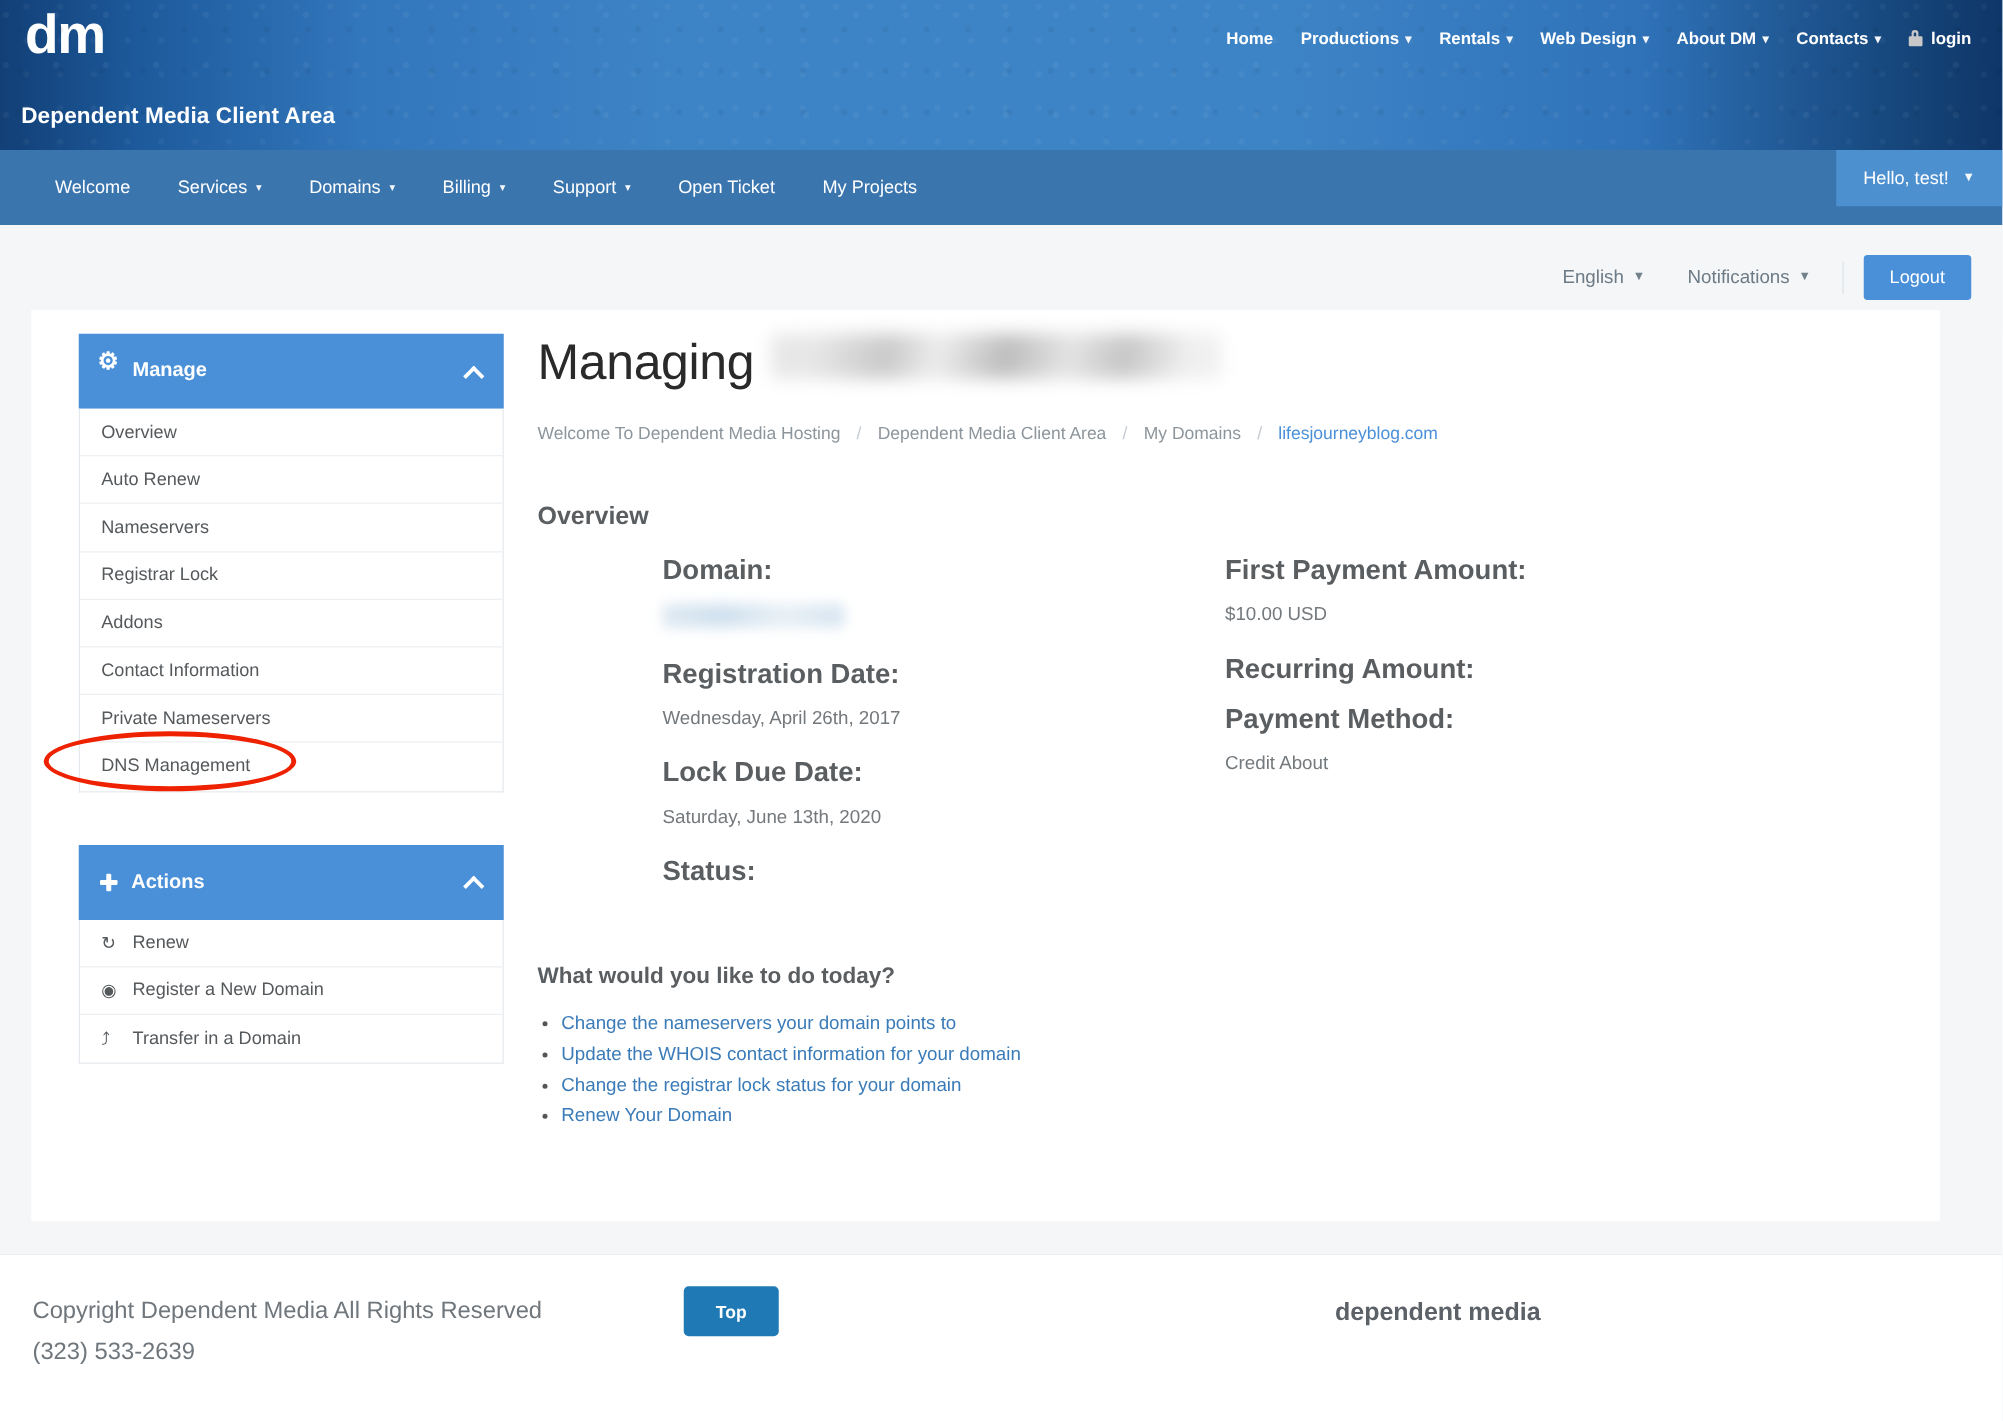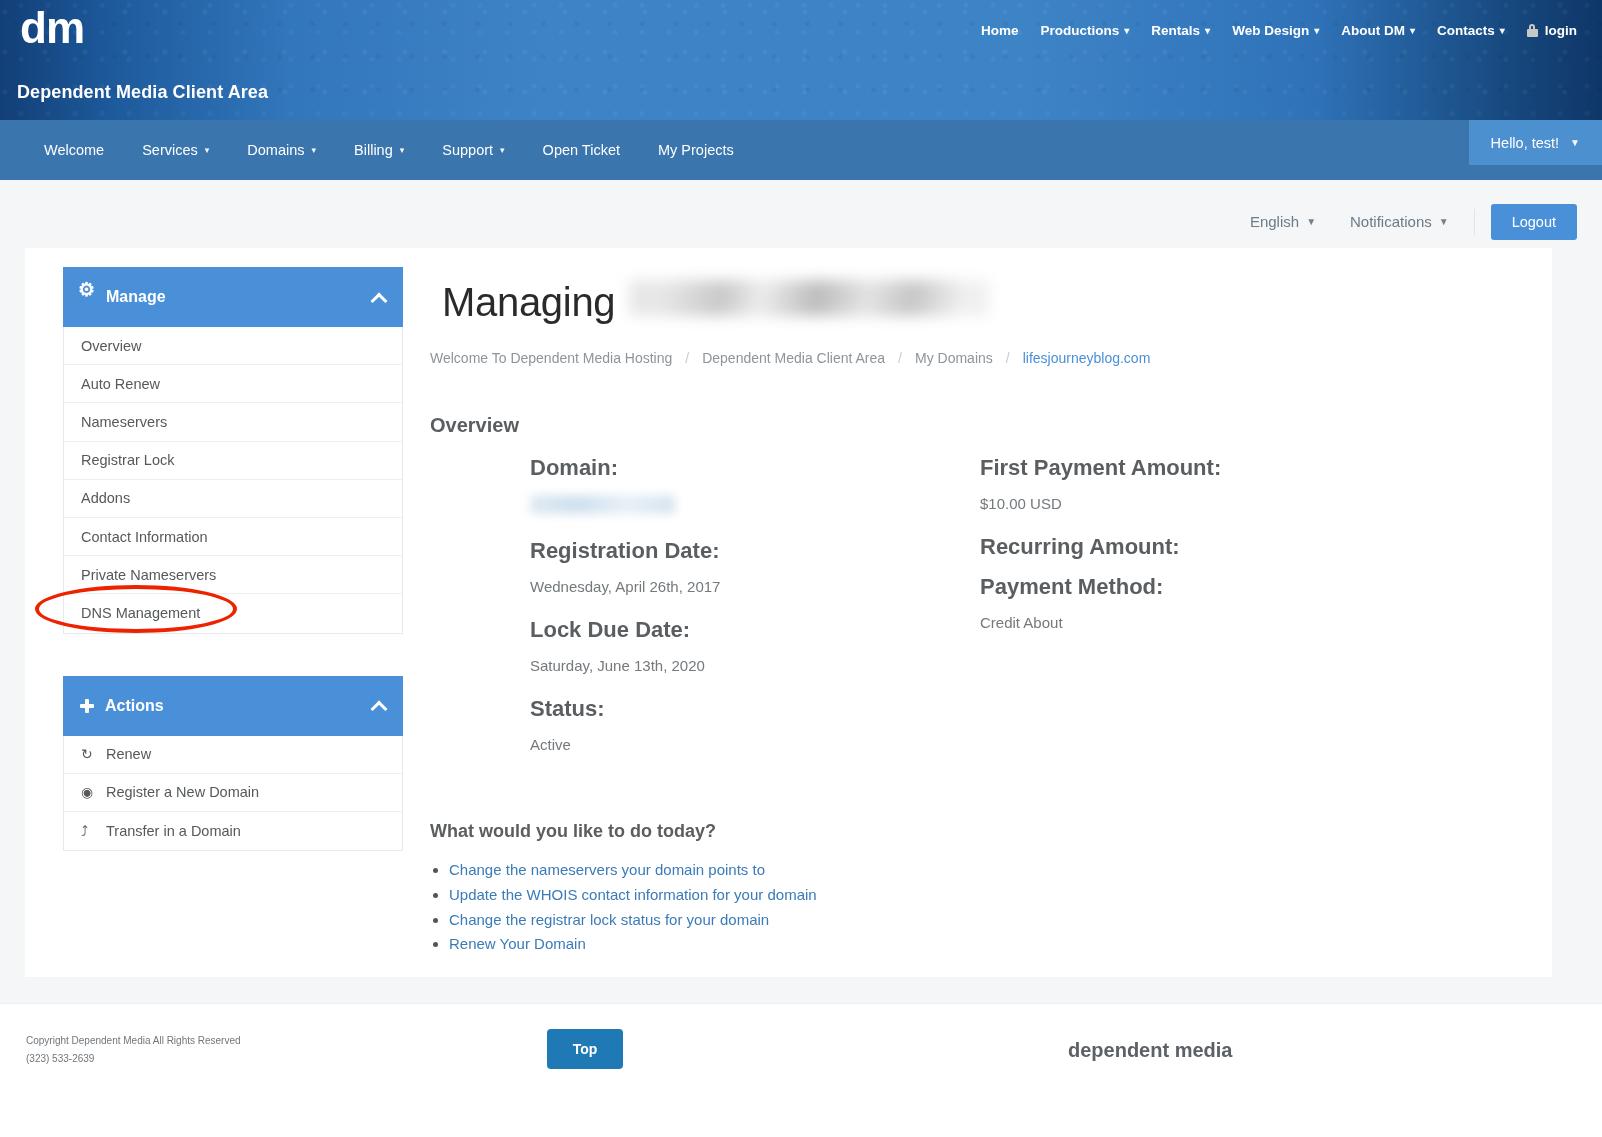--- a/index.html
+++ b/index.html
@@ -157,21 +157,21 @@
     position:absolute; left:-28px; top:318px;
     width:202px; height:48px;
     border:4px solid #ee2200; border-radius:50%;
     pointer-events:none; z-index:6;
   }
 
   
   #main-pane{ position:absolute; left:405px; top:18px; right:40px; }
   #page-title{
     font-size:40px; color:#2a2a2a; font-weight:normal;
-    margin:12px; line-height:1.2; letter-spacing:-.3px;
+    margin:0; line-height:1.2; letter-spacing:-.3px;
     display:flex; align-items:baseline; gap:2px;
   }
   .redact{
     display:inline-block;
     background:linear-gradient(100deg,#e7e7e7 10%,#c9c9c9 26%,#ededed 37%,#bdbdbd 52%,#e4e4e4 66%,#c6c6c6 78%,#f0f0f0 92%);
     filter:blur(7px);
     border-radius:4px;
   }
   #title-redact{ width:360px; height:36px; margin-left:12px; }
   #breadcrumb{
@@ -209,21 +209,21 @@
   }
   #todo-list li::marker{ color:#555; }
 
   
   #footer{
     position:absolute; left:0; top:1003px; width:1602px; height:134px;
     background:#fff; border-top:1px solid #eceff1;
   }
   #copyright{
     position:absolute; left:26px; top:28px;
-    color:#6f767c; font-size:10px; line-height:1.75;
+    color:#6f767c; font-size:19px; line-height:1.75;
   }
   #top-btn{
     position:absolute; left:547px; top:25px;
     background:#1f79b5; color:#fff; border:0;
     font-family:inherit; font-size:14px; font-weight:bold;
     width:76px; height:40px; border-radius:4px; cursor:pointer;
   }
   #footer-brand{
     position:absolute; left:1068px; top:35px;
     color:#5b6166; font-size:20px; font-weight:bold;
@@ -399,21 +399,20 @@
 
     <div id="detail-grid">
       <div class="detail-col left" id="detail-left">
           <div class="dl-term">Domain:</div>
           <div id="domain-redact"></div>
           <div class="dl-term">Registration Date:</div>
           <div class="dl-def">Wednesday, April 26th, 2017</div>
           <div class="dl-term">Lock Due Date:</div>
           <div class="dl-def">Saturday, June 13th, 2020</div>
           <div class="dl-term">Status:</div>
-          <div class="dl-def">Active</div>
         </div>
       <div class="detail-col right" id="detail-right">
           <div class="dl-term">First Payment Amount:</div>
           <div class="dl-def">$10.00 USD</div>
           <div class="dl-term">Recurring Amount:</div>
           <div class="dl-term">Payment Method:</div>
           <div class="dl-def">Credit About</div>
         </div>
     </div>
 

